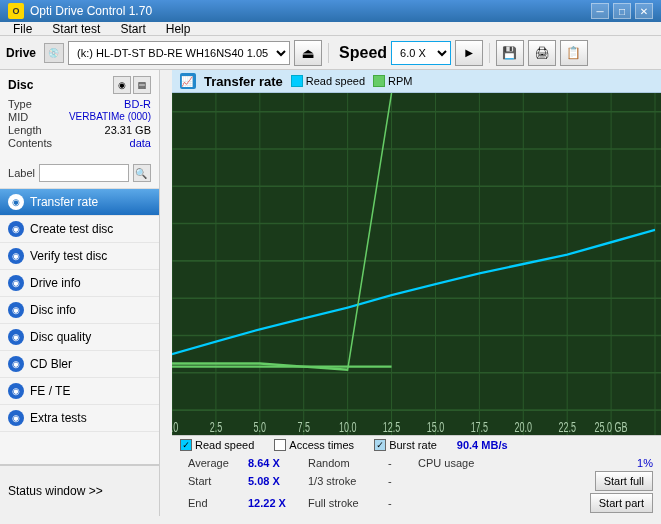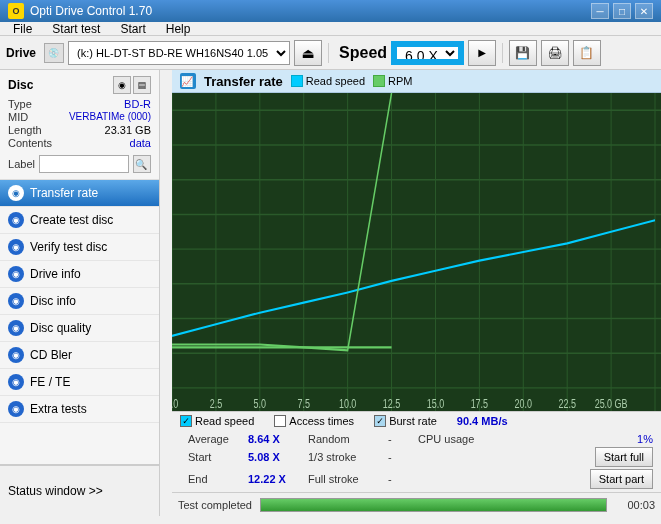--- a/index.html
+++ b/index.html
@@ -16,37 +16,37 @@
     .menu-bar { background: #f0f0f0; border-bottom: 1px solid #ccc; display: flex; align-items: center; gap: 2px; padding: 2px 4px; height: 14px; }
     .menu-item { padding: 2px 8px; font-size: 12px; cursor: pointer; border: 1px solid transparent; }
 
     
     .toolbar { background: #f0f0f0; border-bottom: 1px solid #ccc; display: flex; align-items: center; gap: 4px; padding: 3px 6px; height: 34px; }
     .toolbar-label { font-size: 12px; font-weight: 600; margin-right: 4px; }
     .toolbar-select { height: 24px; font-size: 11px; border: 1px solid #999; background: white; padding: 0 4px; min-width: 180px; }
     .toolbar-btn { height: 26px; width: 28px; border: 1px solid #999; background: linear-gradient(to bottom, #fff, #e0e0e0); cursor: pointer; display: flex; align-items: center; justify-content: center; font-size: 14px; }
     .toolbar-divider { width: 1px; height: 20px; background: #ccc; margin: 0 2px; }
     .toolbar-speed-label { font-size: 16px; font-weight: 600; margin-left: 4px; }
-    .toolbar-speed-select { height: 24px; font-size: 14px; border: 6px solid #0ea5e9; background: white; padding: 0 4px; min-width: 60px; }
+    .toolbar-speed-select { height: 24px; font-size: 11px; border: 1px solid #0ea5e9; background: white; padding: 0 4px; min-width: 60px; }
 
     
     .main { display: flex; height: calc(524px - 22px - 22px - 34px); gap: 12px; }
 
     
     .sidebar { width: 160px; background: #f5f5f5; border-right: 1px solid #ccc; display: flex; flex-direction: column; flex-shrink: 0; }
     .disc-info-panel { padding: 6px 8px; border-bottom: 1px solid #ddd; }
     .disc-header { display: flex; align-items: center; justify-content: space-between; margin-bottom: 4px; }
     .disc-title { font-size: 12px; font-weight: 700; color: #000; }
     .disc-icons { display: flex; gap: 2px; }
     .disc-icon { width: 18px; height: 18px; border: 1px solid #aaa; background: #e8e8e8; display: flex; align-items: center; justify-content: center; font-size: 9px; cursor: pointer; }
     .info-row { display: flex; justify-content: space-between; margin: 1px 0; font-size: 11px; }
     .info-label { color: #333; }
     .info-value { color: #0000cc; font-weight: 500; }
     .info-value-black { color: #000; }
-    .label-row { display: flex; align-items: center; gap: 4px; margin-top: 6px; justify-content: flex-end; }
+    .label-row { display: flex; align-items: center; gap: 4px; margin-top: 15px; justify-content: flex-end; }
     .label-input { width: 90px; height: 18px; border: 1px solid #aaa; background: white; font-size: 10px; padding: 0 2px; }
     .label-btn { width: 18px; height: 18px; border: 1px solid #aaa; background: #e8e8e8; display: flex; align-items: center; justify-content: center; font-size: 10px; cursor: pointer; }
 
     
     .nav-item { display: flex; align-items: center; gap: 6px; padding: 5px 8px; cursor: pointer; font-size: 12px; border-bottom: 1px solid #e5e5e5; }
     .nav-item.active { background: linear-gradient(to bottom, #5ba8e8, #1e6fc0); color: white; }
     .nav-icon { width: 16px; height: 16px; border-radius: 50%; display: flex; align-items: center; justify-content: center; font-size: 9px; flex-shrink: 0; }
     .nav-icon-blue { background: #2266cc; color: white; }
     .nav-icon-active { background: white; color: #1e6fc0; }
 
@@ -308,22 +308,15 @@
       <div class="stats-row">
         <span class="stat-label">End</span>
         <span class="stat-value">12.22 X</span>
         <span class="stat-mid-label">Full stroke</span>
         <span class="stat-mid-value">-</span>
         <span class="stat-right-label"></span>
         <button class="start-btn">Start part</button>
       </div>
     </div>
 
-    <div class="status-bar">
-      <span class="status-text">Test completed</span>
-      <div class="progress-bar-container">
-        <div class="progress-bar-fill" style="width:100%;"></div>
-      </div>
-      <span class="time-label">00:03</span>
-    </div>
   </div>
 
 </div>
 
 </body></html>

